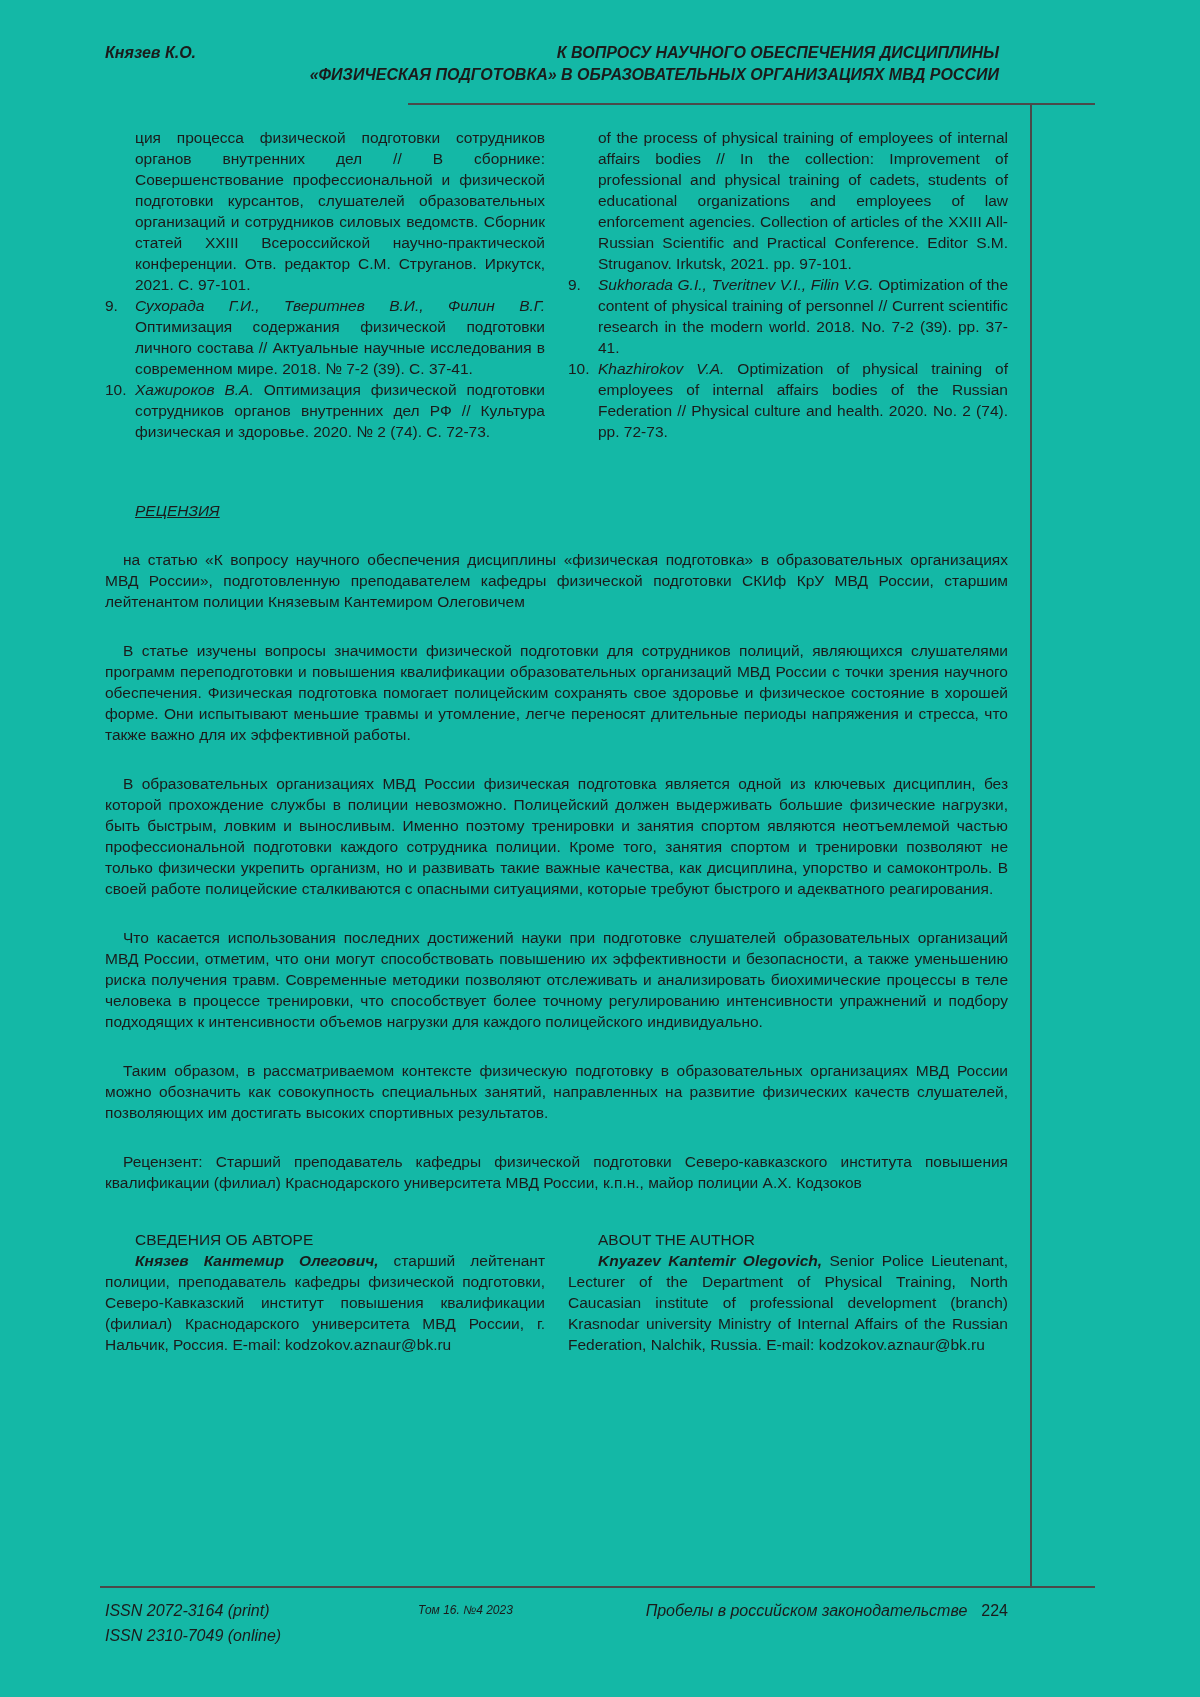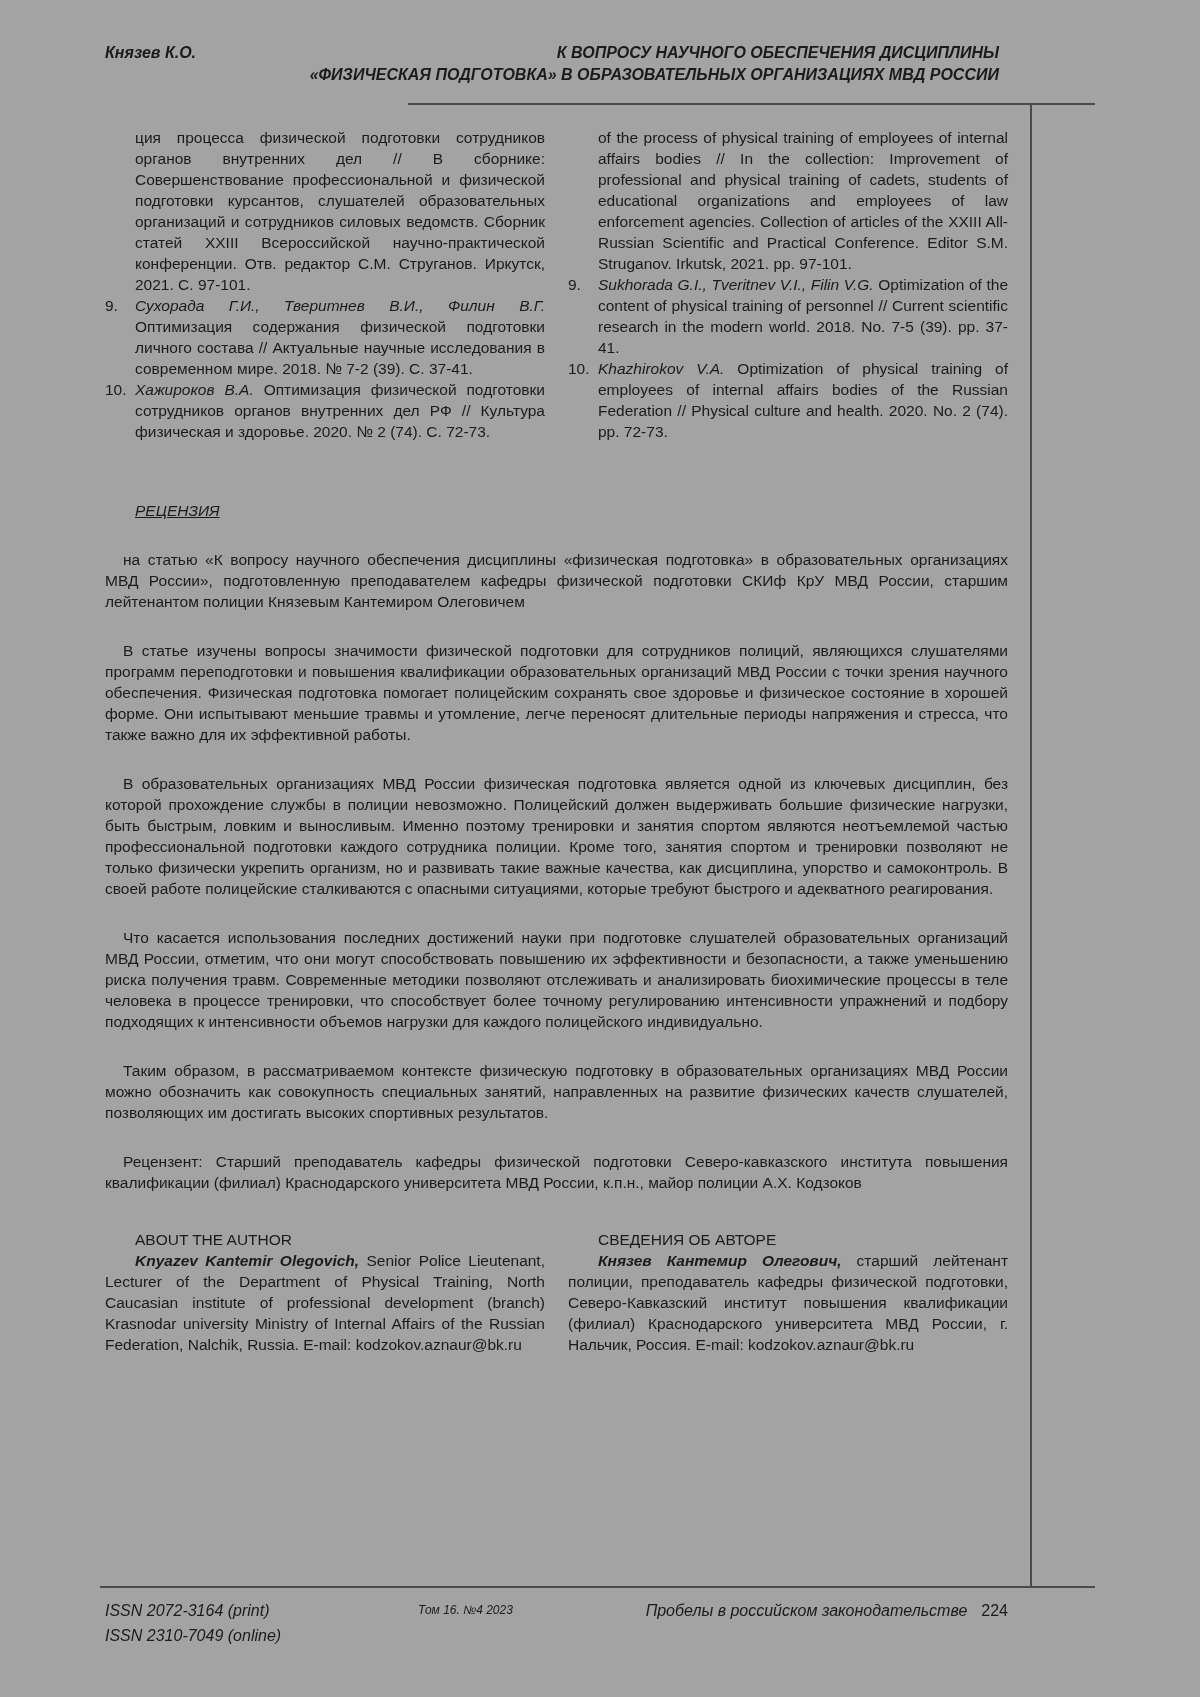--- a/index.html
+++ b/index.html
@@ -1,21 +1,21 @@
 <!DOCTYPE html>
 <html><head>
 <meta charset="utf-8">
 <style>
   * { margin: 0; padding: 0; box-sizing: border-box; }
   html, body { background: #ffffff; }
   .page {
     position: relative;
     width: 1200px;
     height: 1697px;
-    background: #a3a3a3;
+    background: #14b8a6;
     font-family: "Liberation Sans", "DejaVu Sans", sans-serif;
     font-size: 15.5px;
     line-height: 21px;
     color: #1b1b1b;
     overflow: hidden;
   }
 
   
   .header-author {
     position: absolute;
@@ -139,44 +139,44 @@
   <div class="right-vline"></div>
 
   <div class="refs">
     <div class="ref-col">
       <p class="ref-cont">ция процесса физической подготовки сотрудников органов внутренних дел // В сборнике: Совершенствование профессиональной и физической подготовки курсантов, слушателей образовательных организаций и сотрудников силовых ведомств. Сборник статей XXIII Всероссийской научно-практической конференции. Отв. редактор С.М. Струганов. Иркутск, 2021. С. 97-101.</p>
       <p class="ref-item"><span class="ref-num">9.</span><span class="ref-authors">Сухорада Г.И., Тверитнев В.И., Филин В.Г.</span><span> Оптимизация содержания физической подготовки личного состава // Актуальные научные исследования в современном мире. 2018. № 7-2 (39). С. 37-41.</span></p>
       <p class="ref-item"><span class="ref-num">10.</span><span class="ref-authors">Хажироков В.А.</span><span> Оптимизация физической подготовки сотрудников органов внутренних дел РФ // Культура физическая и здоровье. 2020. № 2 (74). С. 72-73.</span></p>
     </div>
     <div class="ref-col">
       <p class="ref-cont">of the process of physical training of employees of internal affairs bodies // In the collection: Improvement of professional and physical training of cadets, students of educational organizations and employees of law enforcement agencies. Collection of articles of the XXIII All-Russian Scientific and Practical Conference. Editor S.M. Struganov. Irkutsk, 2021. pp. 97-101.</p>
-      <p class="ref-item"><span class="ref-num">9.</span><span class="ref-authors">Sukhorada G.I., Tveritnev V.I., Filin V.G.</span><span> Optimization of the content of physical training of personnel // Current scientific research in the modern world. 2018. No. 7-5 (39). pp. 37-41.</span></p>
+      <p class="ref-item"><span class="ref-num">9.</span><span class="ref-authors">Sukhorada G.I., Tveritnev V.I., Filin V.G.</span><span> Optimization of the content of physical training of personnel // Current scientific research in the modern world. 2018. No. 7-2 (39). pp. 37-41.</span></p>
       <p class="ref-item"><span class="ref-num">10.</span><span class="ref-authors">Khazhirokov V.A.</span><span> Optimization of physical training of employees of internal affairs bodies of the Russian Federation // Physical culture and health. 2020. No. 2 (74). pp. 72-73.</span></p>
     </div>
   </div>
 
   <div class="review">
     <div class="review-heading">РЕЦЕНЗИЯ</div>
     <p>на статью «К вопросу научного обеспечения дисциплины «физическая подготовка» в образовательных организациях МВД России», подготовленную преподавателем кафедры физической подготовки СКИф КрУ МВД России, старшим лейтенантом полиции Князевым Кантемиром Олеговичем</p>
     <p>В статье изучены вопросы значимости физической подготовки для сотрудников полиций, являющихся слушателями программ переподготовки и повышения квалификации образовательных организаций МВД России с точки зрения научного обеспечения. Физическая подготовка помогает полицейским сохранять свое здоровье и физическое состояние в хорошей форме. Они испытывают меньшие травмы и утомление, легче переносят длительные периоды напряжения и стресса, что также важно для их эффективной работы.</p>
     <p>В образовательных организациях МВД России физическая подготовка является одной из ключевых дисциплин, без которой прохождение службы в полиции невозможно. Полицейский должен выдерживать большие физические нагрузки, быть быстрым, ловким и выносливым. Именно поэтому тренировки и занятия спортом являются неотъемлемой частью профессиональной подготовки каждого сотрудника полиции. Кроме того, занятия спортом и тренировки позволяют не только физически укрепить организм, но и развивать такие важные качества, как дисциплина, упорство и самоконтроль. В своей работе полицейские сталкиваются с опасными ситуациями, которые требуют быстрого и адекватного реагирования.</p>
     <p>Что касается использования последних достижений науки при подготовке слушателей образовательных организаций МВД России, отметим, что они могут способствовать повышению их эффективности и безопасности, а также уменьшению риска получения травм. Современные методики позволяют отслеживать и анализировать биохимические процессы в теле человека в процессе тренировки, что способствует более точному регулированию интенсивности упражнений и подбору подходящих к интенсивности объемов нагрузки для каждого полицейского индивидуально.</p>
     <p>Таким образом, в рассматриваемом контексте физическую подготовку в образовательных организациях МВД России можно обозначить как совокупность специальных занятий, направленных на развитие физических качеств слушателей, позволяющих им достигать высоких спортивных результатов.</p>
     <p>Рецензент: Старший преподаватель кафедры физической подготовки Северо-кавказского института повышения квалификации (филиал) Краснодарского университета МВД России, к.п.н., майор полиции А.Х. Кодзоков</p>
   </div>
 
 
   <div class="authors">
     <div class="authors-col">
+      <div class="authors-heading">СВЕДЕНИЯ ОБ АВТОРЕ</div>
+      <p class="authors-par"><span class="authors-name">Князев Кантемир Олегович,</span><span> старший лейтенант полиции, преподаватель кафедры физической подготовки, Северо-Кавказский институт повышения квалификации (филиал) Краснодарского университета МВД России, г. Нальчик, Россия. E-mail: kodzokov.aznaur@bk.ru</span></p>
+    </div>
+    <div class="authors-col">
       <div class="authors-heading">ABOUT THE AUTHOR</div>
       <p class="authors-par"><span class="authors-name">Knyazev Kantemir Olegovich,</span><span> Senior Police Lieutenant, Lecturer of the Department of Physical Training, North Caucasian institute of professional development (branch) Krasnodar university Ministry of Internal Affairs of the Russian Federation, Nalchik, Russia. E-mail: kodzokov.aznaur@bk.ru</span></p>
-    </div>
-    <div class="authors-col">
-      <div class="authors-heading">СВЕДЕНИЯ ОБ АВТОРЕ</div>
-      <p class="authors-par"><span class="authors-name">Князев Кантемир Олегович,</span><span> старший лейтенант полиции, преподаватель кафедры физической подготовки, Северо-Кавказский институт повышения квалификации (филиал) Краснодарского университета МВД России, г. Нальчик, Россия. E-mail: kodzokov.aznaur@bk.ru</span></p>
     </div>
   </div>
 
   <div class="footer-rule"></div>
   <div class="footer-left">
     <div>ISSN 2072-3164 (print)</div>
     <div>ISSN 2310-7049 (online)</div>
   </div>
   <div class="footer-center">Том 16. №4 2023</div>
   <div class="footer-right">

